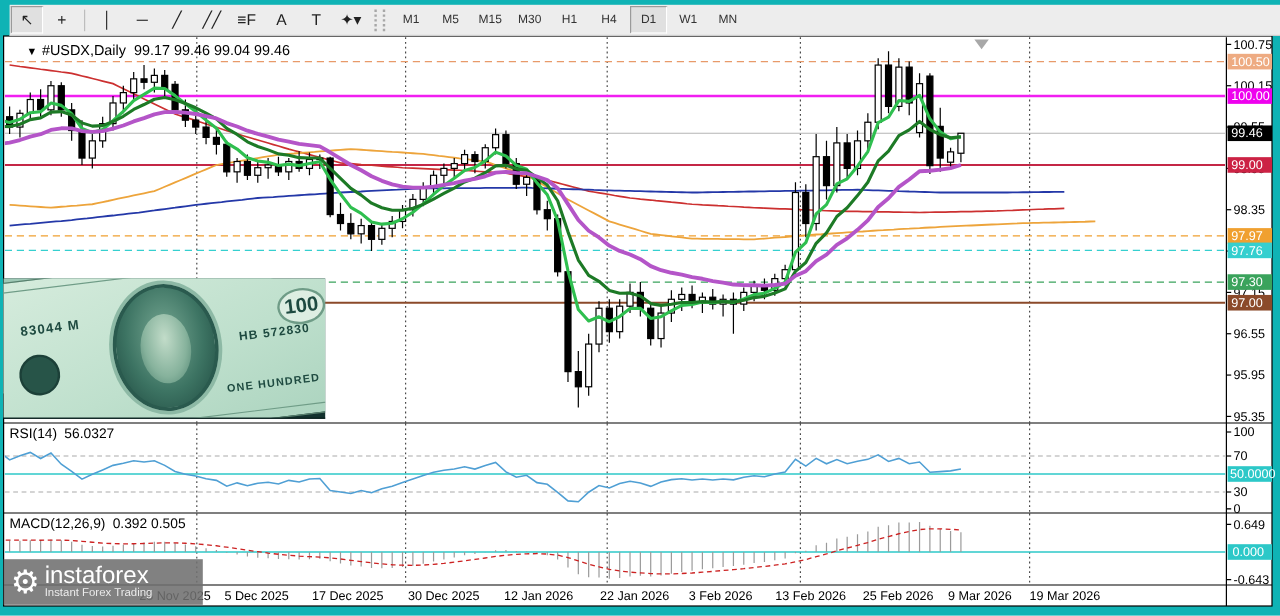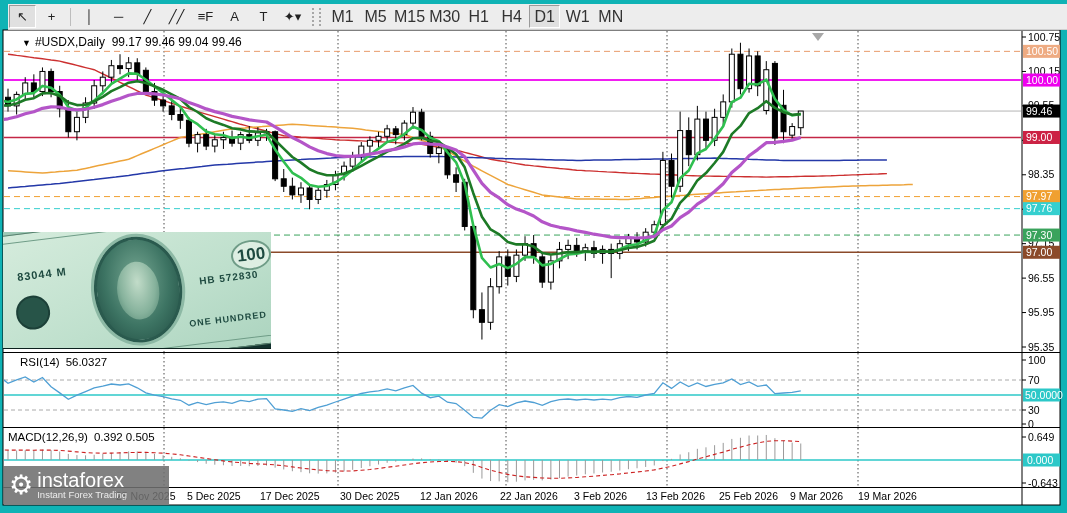--- a/index.html
+++ b/index.html
@@ -5,30 +5,30 @@
   html,body{margin:0;padding:0;}
   body{width:1067px;height:513px;background:#0fb3b5;position:relative;overflow:hidden;
        font-family:"Liberation Sans",sans-serif;-webkit-font-smoothing:none;}
   #chart-svg{position:absolute;left:0;top:0;z-index:1;}
   
   .toolbar{position:absolute;left:8px;top:4px;right:0;height:25px;background:#ededed;
            border-bottom:1px solid #cfcfcf;display:flex;align-items:center;z-index:5;}
   .tbtn{min-width:25px;height:21px;margin:0 1px;display:flex;align-items:center;justify-content:center;
         font-size:13px;color:#222;background:#ededed;border:1px solid #ededed;cursor:default;}
   .tbtn.tool{font-size:13px;}
-  .tbtn.tf{font-size:16px;min-width:29px;color:#333;text-align:center;}
+  .tbtn.tf{font-size:10px;min-width:29px;color:#333;text-align:center;}
   .tbtn.active{border:1px solid;border-color:#9a9a9a #ffffff #ffffff #9a9a9a;background:#e0e0e0;}
   .tsep{width:1px;height:18px;background:#bdbdbd;margin:0 4px;}
   .tgrip{width:5px;height:18px;margin:0 5px;border-left:2px dotted #a7a7a7;border-right:2px dotted #a7a7a7;}
   
   .ovl{position:absolute;z-index:2;color:#000;white-space:nowrap;}
   .chart-title{left:22px;top:35px;font-size:12px;}
   .chart-title .arrow{font-size:9px;margin-right:4px;}
   .ind-label{font-size:11.5px;}
-  .rsi-label{left:20px;top:356px;}
+  .rsi-label{left:8px;top:356px;}
   .macd-label{left:8px;top:431px;}
   .ind-label .val{margin-left:6px;}
   
   .money{position:absolute;left:3px;top:232px;width:268px;height:116px;z-index:2;
          background:#13322e;overflow:hidden;border-bottom:1px solid #0b201d;}
   .bill2{position:absolute;left:-30px;top:-46px;width:250px;height:110px;background:#9ec9b6;
          transform:rotate(-16deg);border:1px solid #58806e;}
   .bill{position:absolute;left:-18px;top:-14px;width:330px;height:138px;
         background:linear-gradient(160deg,#d6ecdd 0%,#bfe0cd 55%,#a9d2bd 100%);
         transform:rotate(-7deg);border:1px solid #58806e;}

